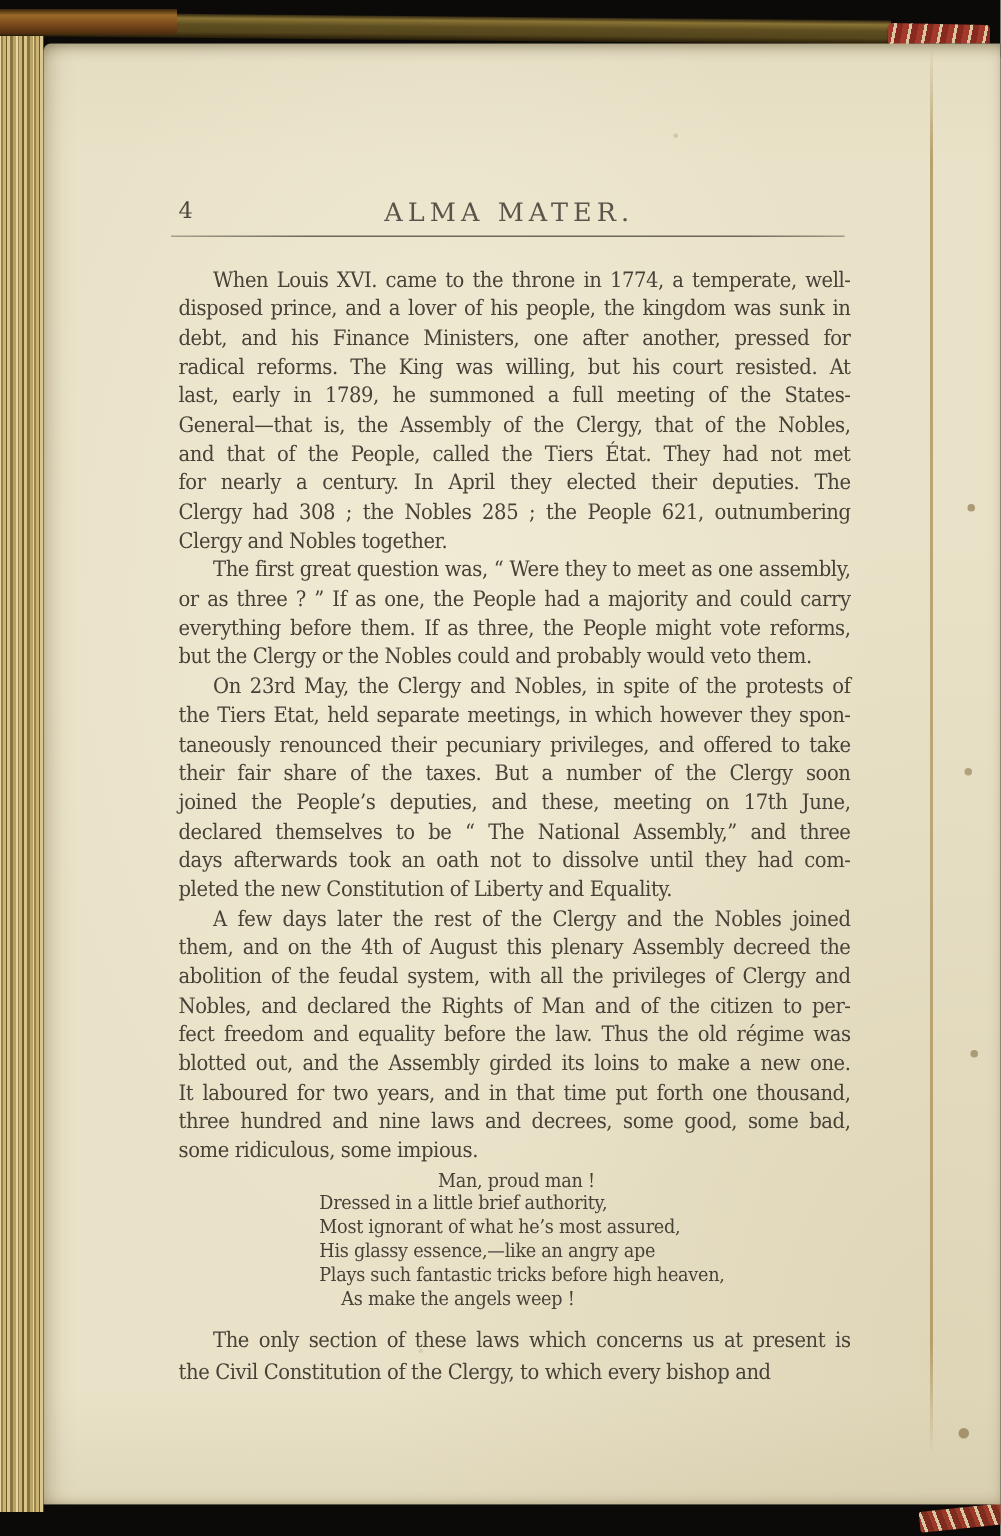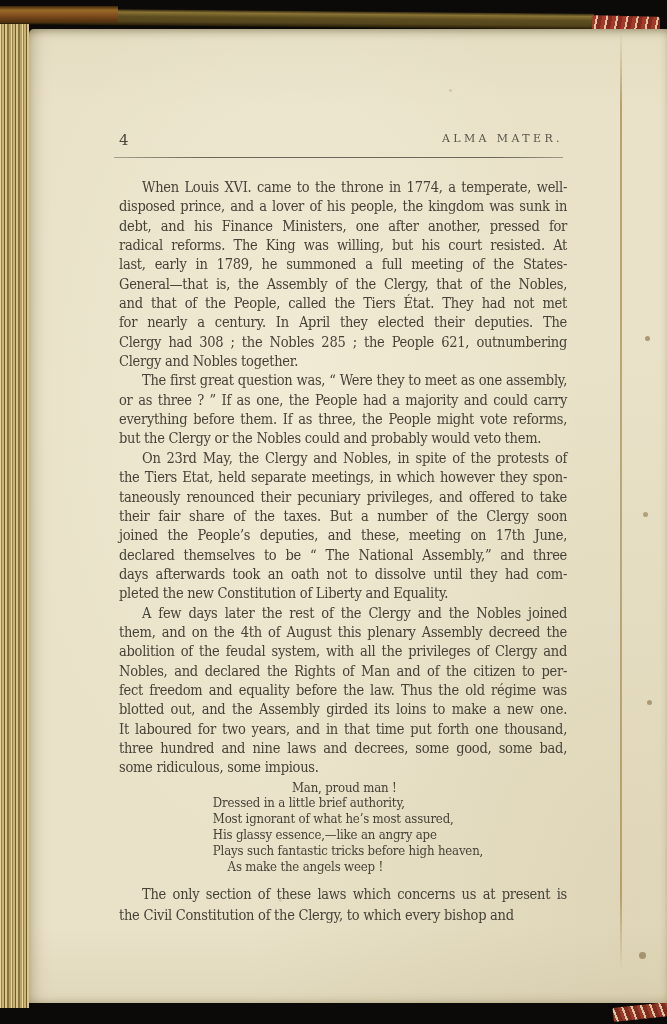--- a/index.html
+++ b/index.html
@@ -65,21 +65,21 @@
       615px 484px 0 1px rgba(125,100,50,.5),
       619px 672px 0 1px rgba(115,90,45,.5),
       612px 925px 0 2px rgba(120,95,50,.55),
       420px 60px 0 0 rgba(140,120,70,.25),
       250px 870px 0 0 rgba(140,120,70,.2);
   }
   
   .page-header{position:absolute;left:87px;top:100px;width:447px;height:60px;color:#555046;}
   .page-number{position:absolute;left:3px;top:2px;font-size:15px;color:#4d483e;}
   .running-title{
-    text-align:right;font-size:11px;letter-spacing:3.4px;
+    text-align:center;font-size:17px;letter-spacing:3.4px;
     color:#5a554a;padding-top:3px;
   }
   .header-rule{
     position:absolute;left:-2px;top:28px;width:449px;height:1px;
     background:linear-gradient(90deg,rgba(110,104,92,.55),rgba(95,90,78,.9) 20%,rgba(95,90,78,.9) 85%,rgba(110,104,92,.6));
   }
   .body-text{
     position:absolute;left:90px;top:149px;width:487px;
     transform:scaleX(0.92);transform-origin:0 0;
     font-size:14.2px;line-height:19.35px;letter-spacing:-0.3px;

